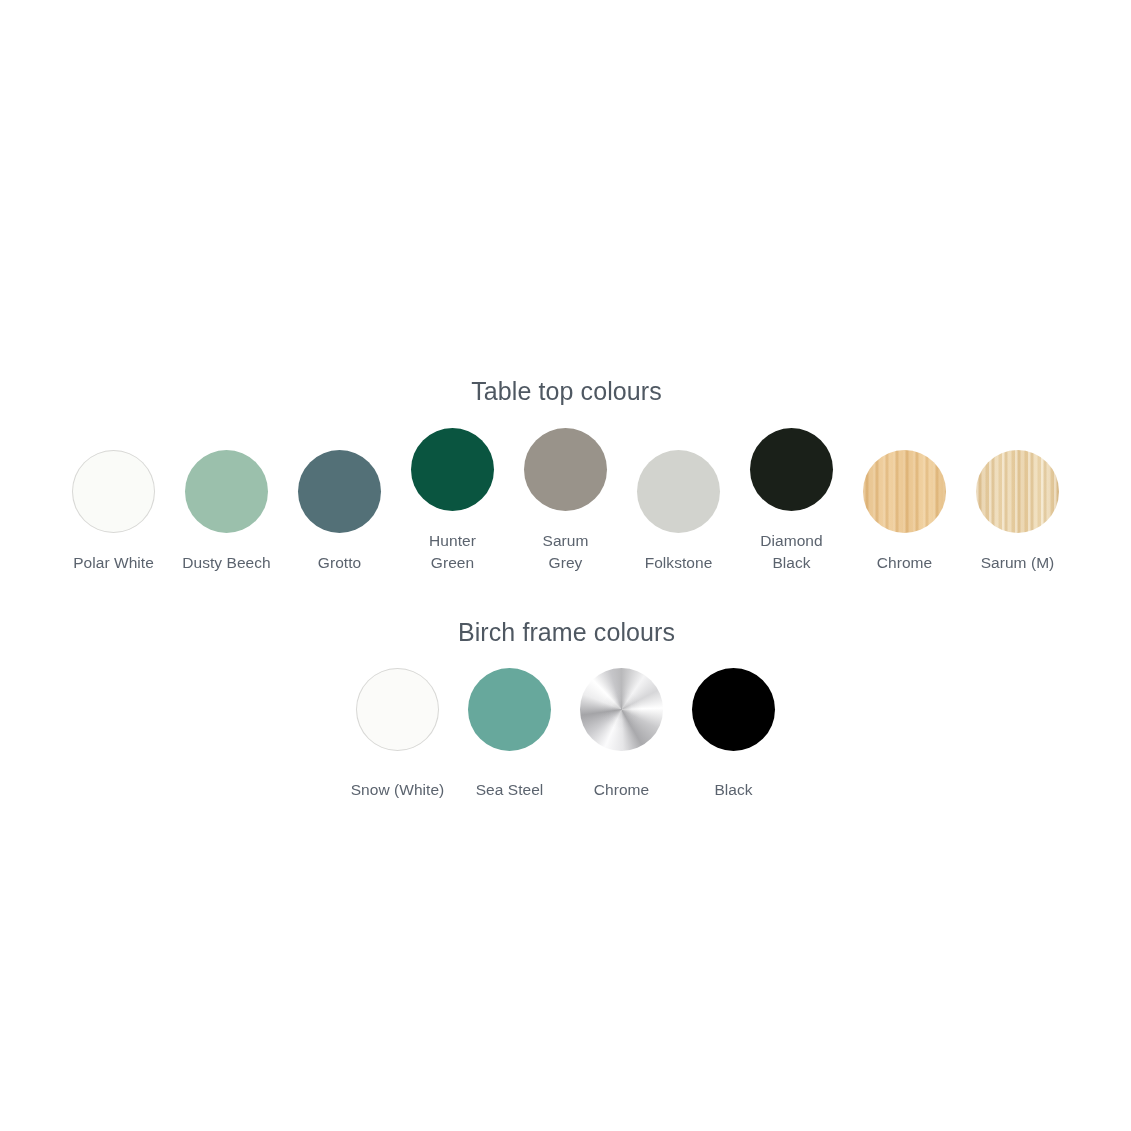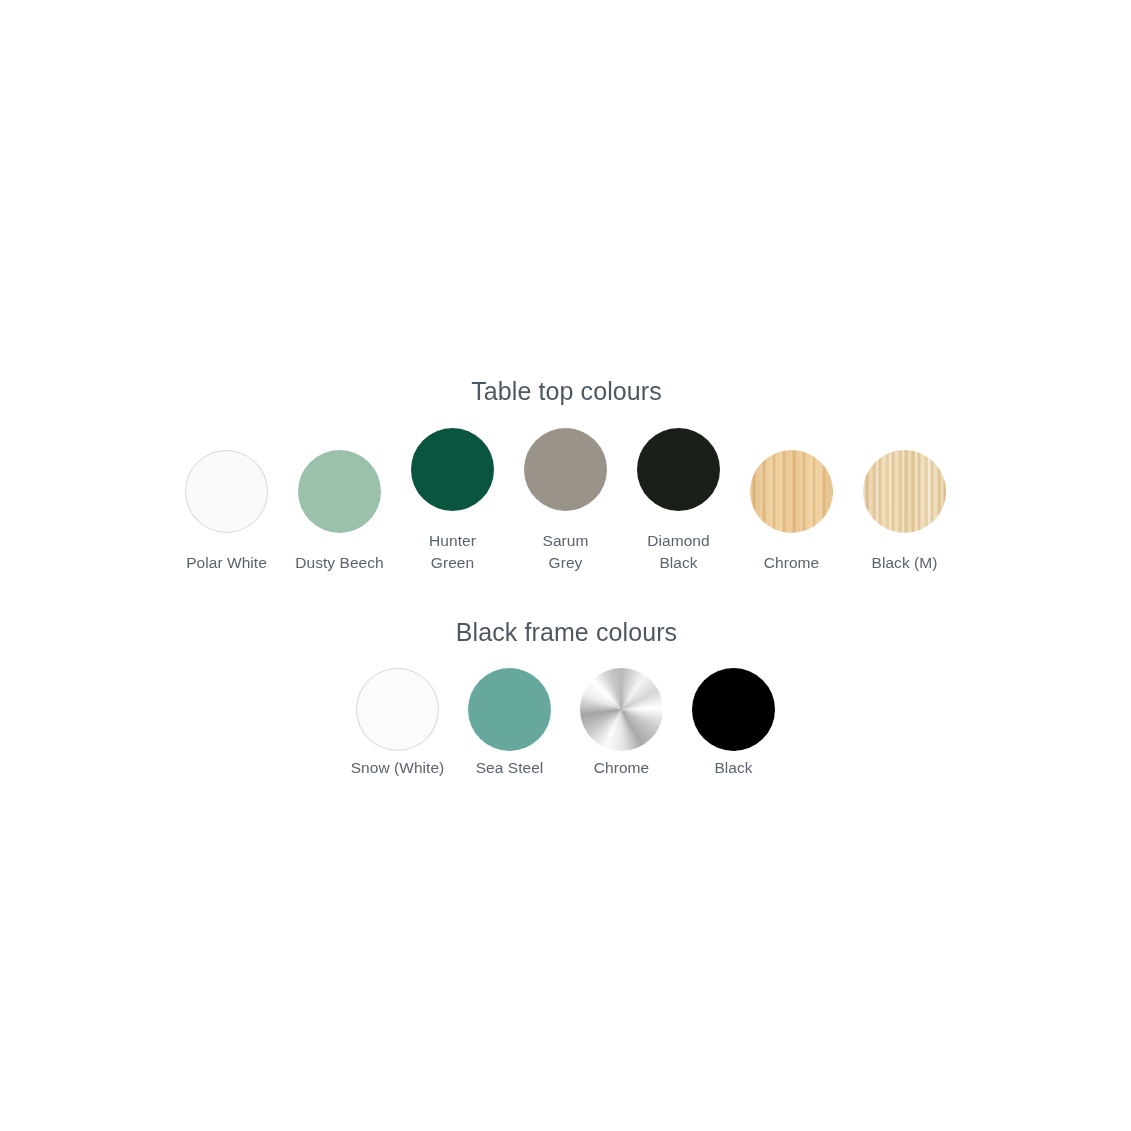--- a/index.html
+++ b/index.html
@@ -68,21 +68,21 @@
 
   .swatch-label {
     margin-top: 19px;
     font-size: 15.5px;
     line-height: 22px;
     color: #5b636e;
     text-align: center;
     white-space: pre-line;
     letter-spacing: 0.05px;
   }
-  #row-steel .swatch-label { margin-top: 6px; }
+  #row-steel .swatch-label { margin-top: 28px; }
 
   
   .fin-wood-oak {
     background-color: #eee0cb;
     background-image:
       repeating-linear-gradient(90deg,
         rgba(255,255,255,0.55) 0px, rgba(255,255,255,0.55) 2px,
         rgba(214,189,157,0.30) 3px, rgba(214,189,157,0.30) 5px,
         rgba(255,255,255,0.35) 6px, rgba(255,255,255,0.35) 9px,
         rgba(205,177,144,0.22) 10px, rgba(205,177,144,0.22) 12px),
@@ -136,45 +136,53 @@
   <div class="row" id="row-tabletop">
       <div class="swatch">
         <div class="disc bordered" style="background: rgb(250, 251, 248);"></div>
         <div class="swatch-label">Polar White</div>
       </div>
       <div class="swatch">
         <div class="disc" style="background: rgb(155, 192, 172);"></div>
         <div class="swatch-label">Dusty Beech</div>
       </div>
       <div class="swatch">
+        <div class="disc" style="background: rgb(83, 112, 119);"></div>
+        <div class="swatch-label">Grotto</div>
+      </div>
+      <div class="swatch">
         <div class="disc" style="background: rgb(10, 85, 64);"></div>
         <div class="swatch-label">Hunter
 Green</div>
       </div>
       <div class="swatch">
         <div class="disc" style="background: rgb(153, 147, 138);"></div>
         <div class="swatch-label">Sarum
 Grey</div>
       </div>
       <div class="swatch">
+        <div class="disc" style="background: rgb(210, 211, 206);"></div>
+        <div class="swatch-label">Folkstone</div>
+      </div>
+      <div class="swatch">
         <div class="disc" style="background: rgb(26, 32, 25);"></div>
         <div class="swatch-label">Diamond
 Black</div>
       </div>
       <div class="swatch">
         <div class="disc fin-wood-birch"></div>
         <div class="swatch-label">Chrome</div>
       </div>
       <div class="swatch">
         <div class="disc fin-wood-beech"></div>
-        <div class="swatch-label">Black (M)</div>
+        <div class="swatch-label">Sarum (M)</div>
       </div>
     </div>
 
-  <div class="section-title" id="title-steel">Black frame colours</div>
+  <div class="section-title" id="title-steel">Birch frame colours</div>
 
   <div class="row" id="row-steel">
       <div class="swatch">
         <div class="disc bordered" style="background: rgb(251, 251, 249);"></div>
         <div class="swatch-label">Snow (White)</div>
       </div>
       <div class="swatch">
         <div class="disc" style="background: rgb(103, 168, 156);"></div>
         <div class="swatch-label">Sea Steel</div>
       </div>

